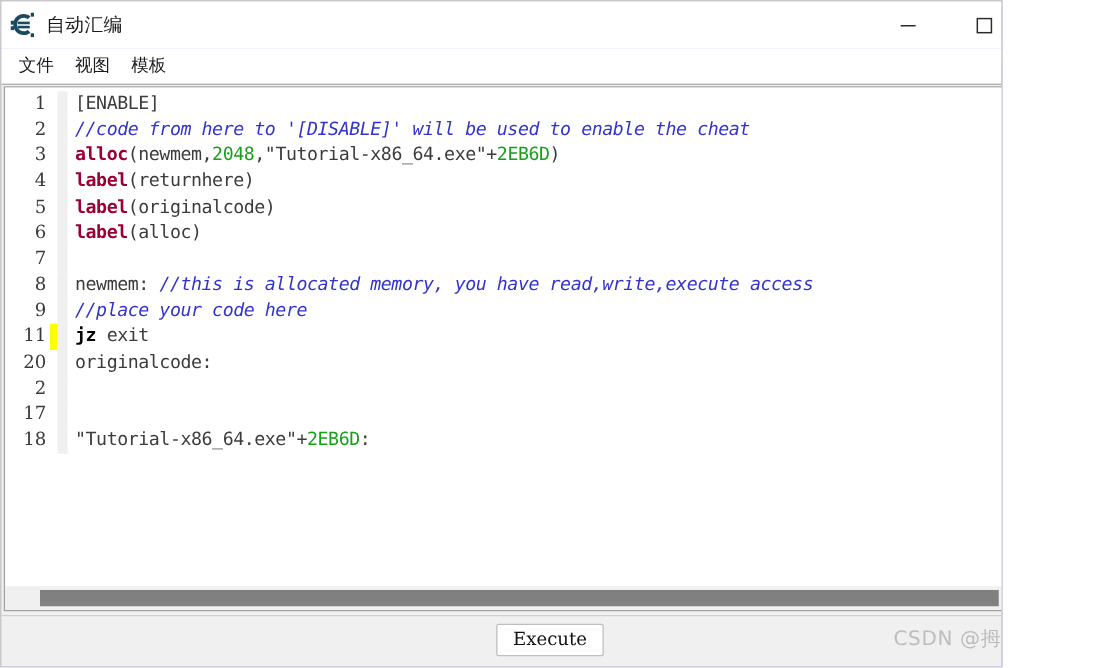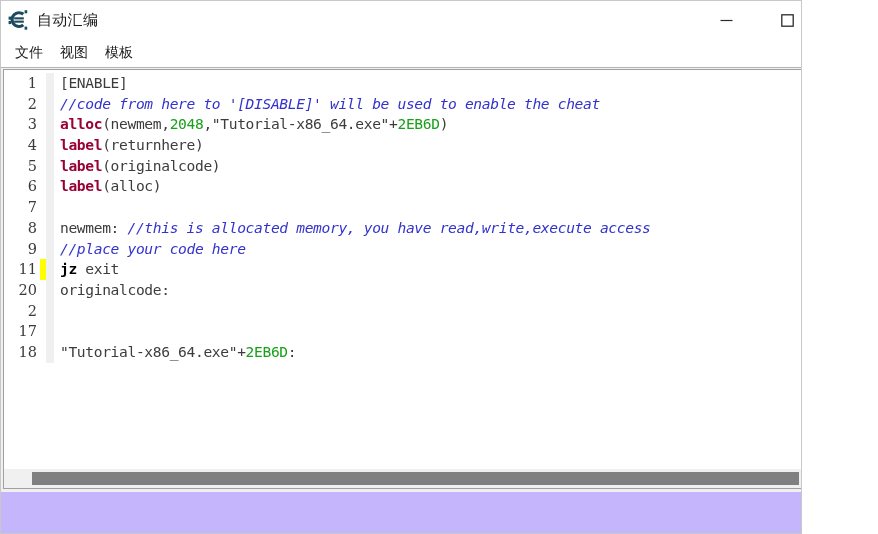--- a/index.html
+++ b/index.html
@@ -393,14 +393,18 @@
       </div>
 
       <div class="hscroll">
         <div class="hthumb" id="hthumb" style="left: 28px; width: 767px;"></div>
       </div>
 
       <div class="corner-box"></div>
     </div>
   </div>
 
+  <div class="bottombar">
+    <button class="execute-btn">Execute</button>
+    <span class="watermark">CSDN @拇指与迷失</span>
+  </div>
 
 </div>
 
 </body></html>

